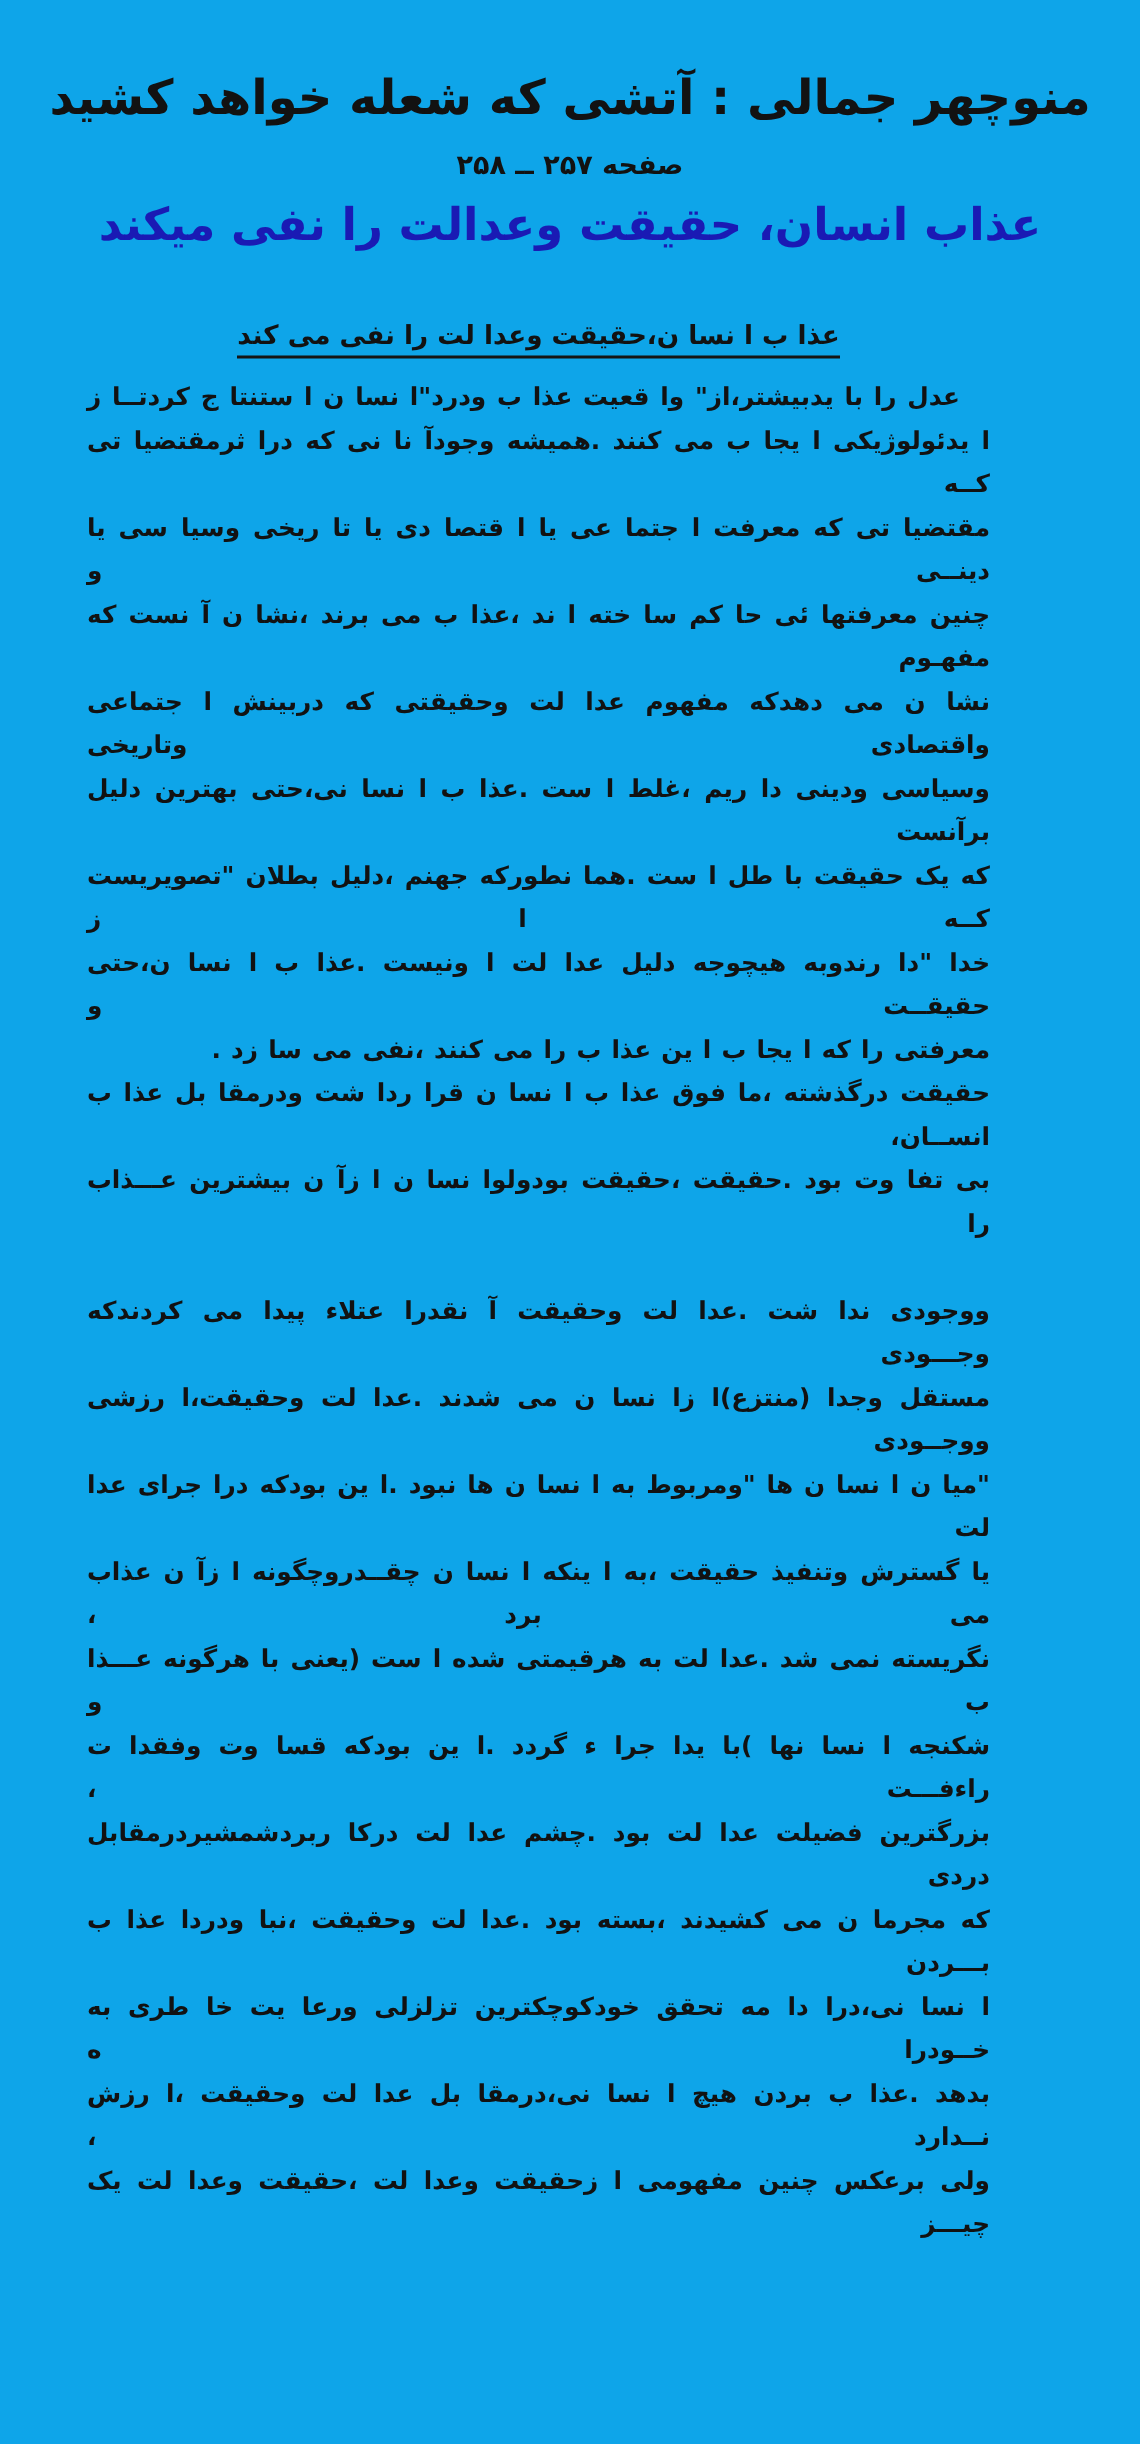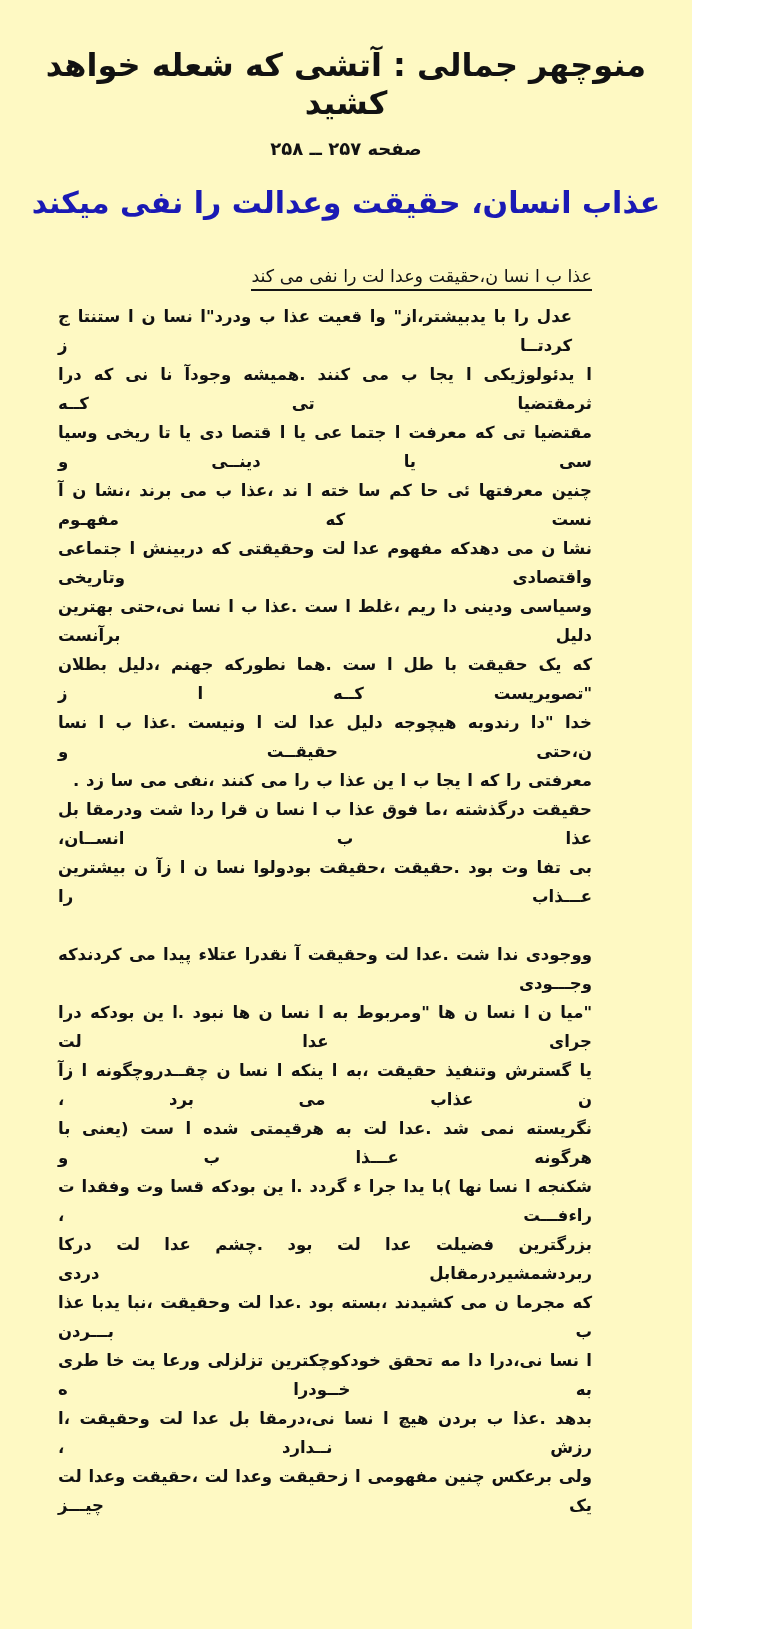--- a/index.html
+++ b/index.html
@@ -1,34 +1,34 @@
 <!DOCTYPE html>
 <html lang="fa"><head>
 <meta charset="utf-8">
 <style>
   html, body { margin: 0; padding: 0; background: #ffffff; }
   .page {
     position: relative;
-    width: 692px;
+    width: 760px;
     height: 1629px;
-    background: #fef9c3;
+    background: #0ea5e9;
     overflow: hidden;
     direction: rtl;
     font-family: "DejaVu Sans", sans-serif;
     color: #121212;
     box-sizing: border-box;
   }
   .hdr { text-align: center; font-weight: bold; }
   .main-title   { font-size: 32px; padding-top: 46px; letter-spacing: 0; }
   .page-numbers { font-size: 18px; margin-top: 16px; }
-  .article-title{ font-size: 30px; margin-top: 26px; color: #1a1ab4; }
+  .article-title{ font-size: 30px; margin-top: 12px; color: #1a1ab4; }
 
   .content { margin: 46px 100px 0 58px; }
 
-  .section-heading { text-align: right; font-size: 17.5px; font-weight: normal; margin-bottom: 16px; }
+  .section-heading { text-align: center; font-size: 17.5px; font-weight: bold; margin-bottom: 16px; }
   .section-heading .u { border-bottom: 2.5px solid #151515; padding-bottom: 3px; }
 
   .para { margin: 0; }
   .para.gap { margin-top: 29px; }
 
   .line {
     font-size: 16.5px;
     font-weight: bold;
     line-height: 29px;
     text-align: justify;
@@ -62,26 +62,27 @@
       <div class="line">وسیاسی ودینی دا ریم ،غلط ا ست .عذا ب ا نسا نی،حتی بهترین دلیل برآنست</div>
       <div class="line">که یک حقیقت با طل ا ست .هما نطورکه جهنم ،دلیل بطلان "تصویریست کــه ا ز</div>
       <div class="line">خدا "دا رندوبه هیچوجه دلیل عدا لت ا ونیست .عذا ب ا نسا ن،حتی حقیقــت و</div>
       <div class="line short">معرفتی را که ا یجا ب ا ین عذا ب را می کنند ،نفی می سا زد .</div>
       <div class="line">حقیقت درگذشته ،ما فوق عذا ب ا نسا ن قرا ردا شت ودرمقا بل عذا ب انســان،</div>
       <div class="line">بی تفا وت بود .حقیقت ،حقیقت بودولوا نسا ن ا زآ ن بیشترین عـــذاب را</div>
     </div>
 
     <div class="para gap">
       <div class="line">ووجودی ندا شت .عدا لت وحقیقت آ نقدرا عتلاء پیدا می کردندکه وجـــودی</div>
+      <div class="line">مستقل وجدا (منتزع)ا زا نسا ن می شدند .عدا لت وحقیقت،ا رزشی ووجــودی</div>
       <div class="line">"میا ن ا نسا ن ها "ومربوط به ا نسا ن ها نبود .ا ین بودکه درا جرای عدا لت</div>
       <div class="line">یا گسترش وتنفیذ حقیقت ،به ا ینکه ا نسا ن چقــدروچگونه ا زآ ن عذاب می برد ،</div>
       <div class="line">نگریسته نمی شد .عدا لت به هرقیمتی شده ا ست (یعنی با هرگونه عـــذا ب و</div>
       <div class="line">شکنجه ا نسا نها )با یدا جرا ء گردد .ا ین بودکه قسا وت وفقدا ت راءفـــت ،</div>
       <div class="line">بزرگترین فضیلت عدا لت بود .چشم عدا لت درکا ربردشمشیردرمقابل دردی</div>
-      <div class="line">که مجرما ن می کشیدند ،بسته بود .عدا لت وحقیقت ،نبا یدبا عذا ب بـــردن</div>
+      <div class="line">که مجرما ن می کشیدند ،بسته بود .عدا لت وحقیقت ،نبا ودردا عذا ب بـــردن</div>
       <div class="line">ا نسا نی،درا دا مه تحقق خودکوچکترین تزلزلی ورعا یت خا طری به خــودرا ه</div>
       <div class="line">بدهد .عذا ب بردن هیچ ا نسا نی،درمقا بل عدا لت وحقیقت ،ا رزش نــدارد ،</div>
       <div class="line">ولی برعکس چنین مفهومی ا زحقیقت وعدا لت ،حقیقت وعدا لت یک چیـــز</div>
 
     </div>
 
   </div>
 
 </div>
 

